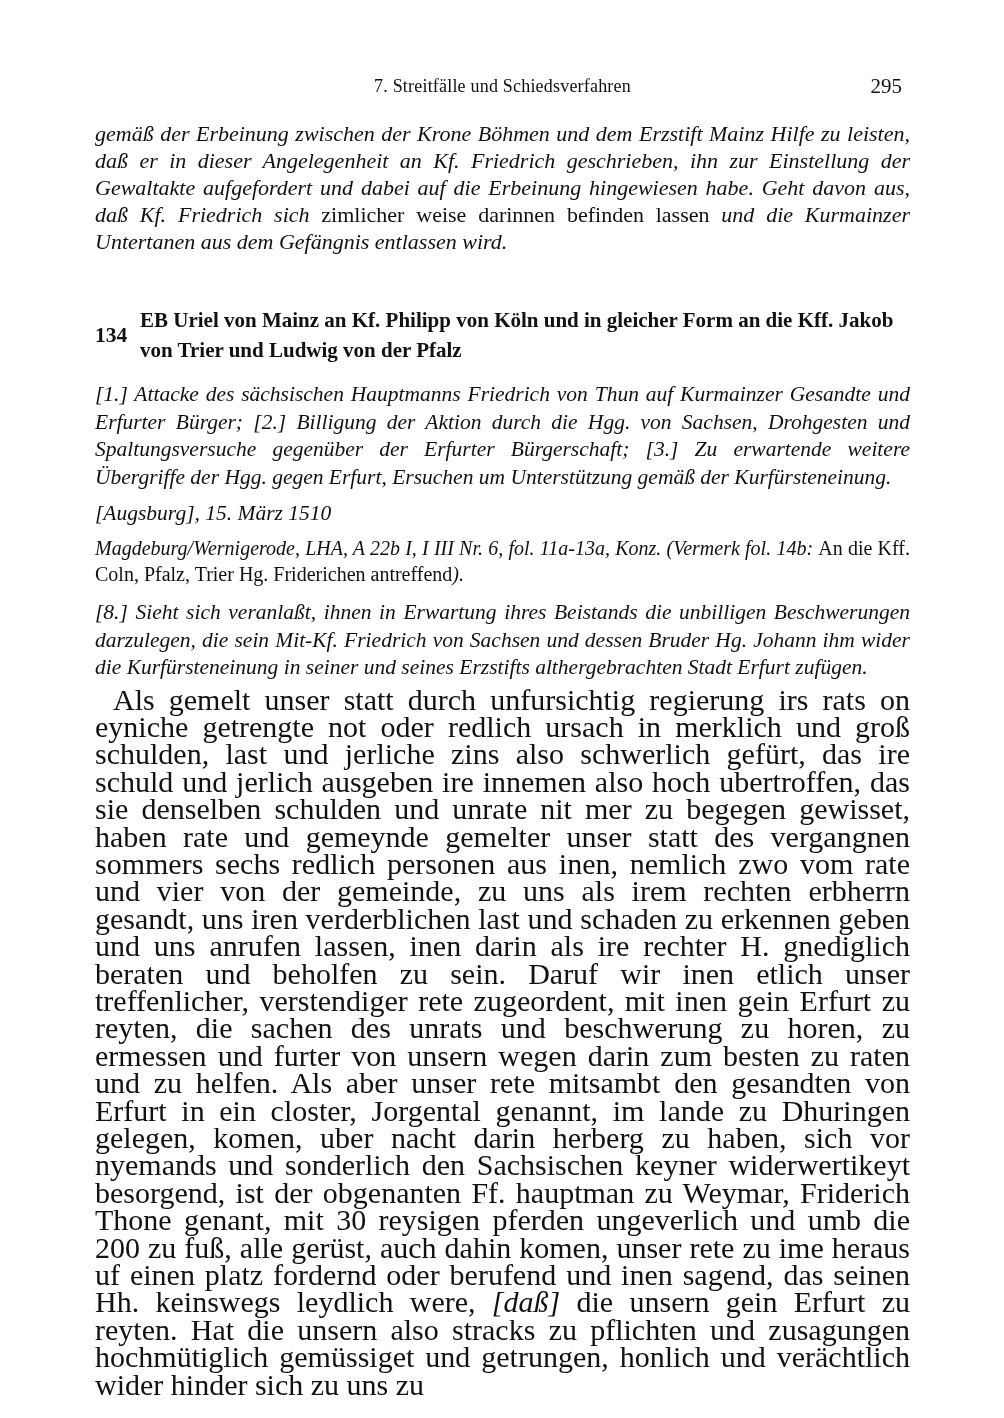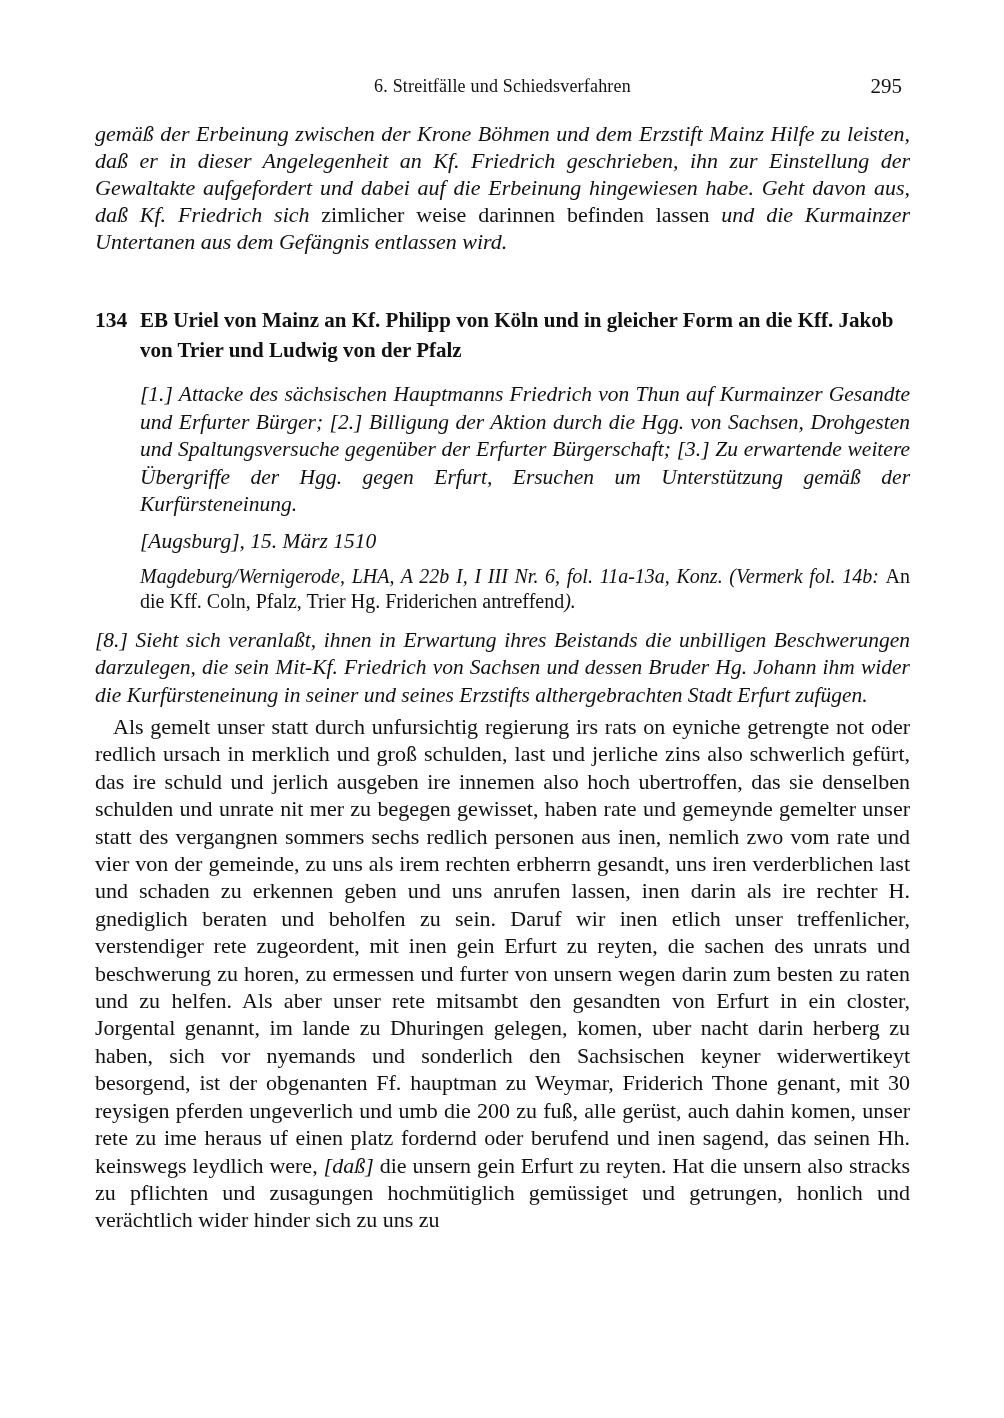--- a/index.html
+++ b/index.html
@@ -45,37 +45,36 @@
   .it { font-style: italic; }
   .rm { font-style: normal; }
   .intro {
     font-size: 22px;
     line-height: 27px;
     margin-bottom: 12px;
   }
   .entry-heading {
     display: flex;
     margin-top: 50px;
-    align-items: flex-start;
+    align-items: center;
   }
   .doc-number {
     flex: 0 0 45px;
     font-weight: bold;
     font-size: 21.5px;
     line-height: 30px;
   }
   .doc-title {
     margin: 0;
     font-weight: bold;
     font-size: 21px;
     line-height: 30px;
     max-width: 760px;
   }
   .indent-block {
-    margin-left: 45px;
   }
   .summary {
     margin-top: 16px;
     font-size: 21.5px;
     line-height: 27.5px;
   }
   .dateline {
     margin-top: 9px;
     font-size: 21.5px;
     line-height: 27px;
@@ -85,32 +84,32 @@
     font-size: 20px;
     line-height: 25.5px;
   }
   .regest {
     margin-top: 12px;
     font-size: 21.5px;
     line-height: 27.5px;
   }
   .body-text {
     margin-top: 4px;
-    font-size: 22px;
+    font-size: 30px;
     line-height: 27.4px;
     text-indent: 18px;
   }
 </style>
 </head>
 <body>
 
 <div class="page">
 
   <header class="running-header">
-    <span class="header-title">6. Streitfälle und Schiedsverfahren</span>
+    <span class="header-title">7. Streitfälle und Schiedsverfahren</span>
     <span class="page-number">295</span>
   </header>
 
   <p class="intro justify">
     <span class="it">gemäß der Erbeinung zwischen der Krone Böhmen und dem Erzstift Mainz Hilfe zu leisten, daß er in dieser Angelegenheit an Kf. Friedrich geschrieben, ihn zur Einstellung der Gewaltakte aufgefordert und dabei auf die Erbeinung hingewiesen habe. Geht davon aus, daß Kf. Friedrich sich </span><span class="rm">zimlicher weise darinnen befinden lassen </span><span class="it">und die Kurmainzer Untertanen aus dem Gefängnis entlassen wird.</span>
   </p>
 
   <div class="entry-heading">
     <span class="doc-number">134</span>
     <h2 class="doc-title">EB Uriel von Mainz an Kf. Philipp von Köln und in gleicher Form an die Kff. Jakob von Trier und Ludwig von der Pfalz</h2>

